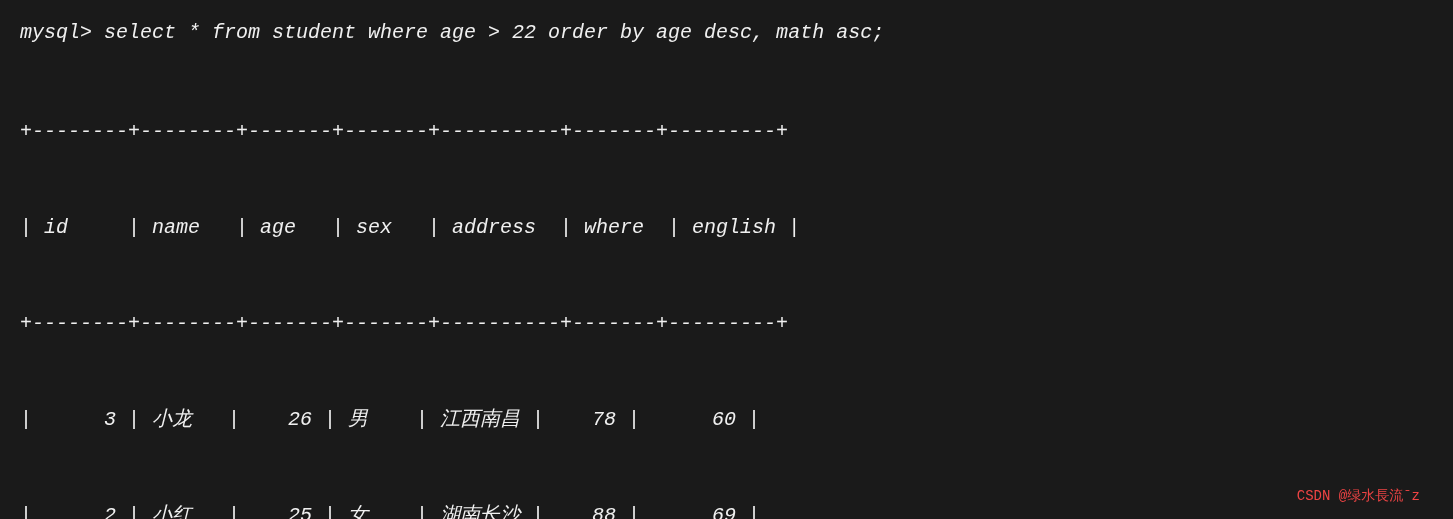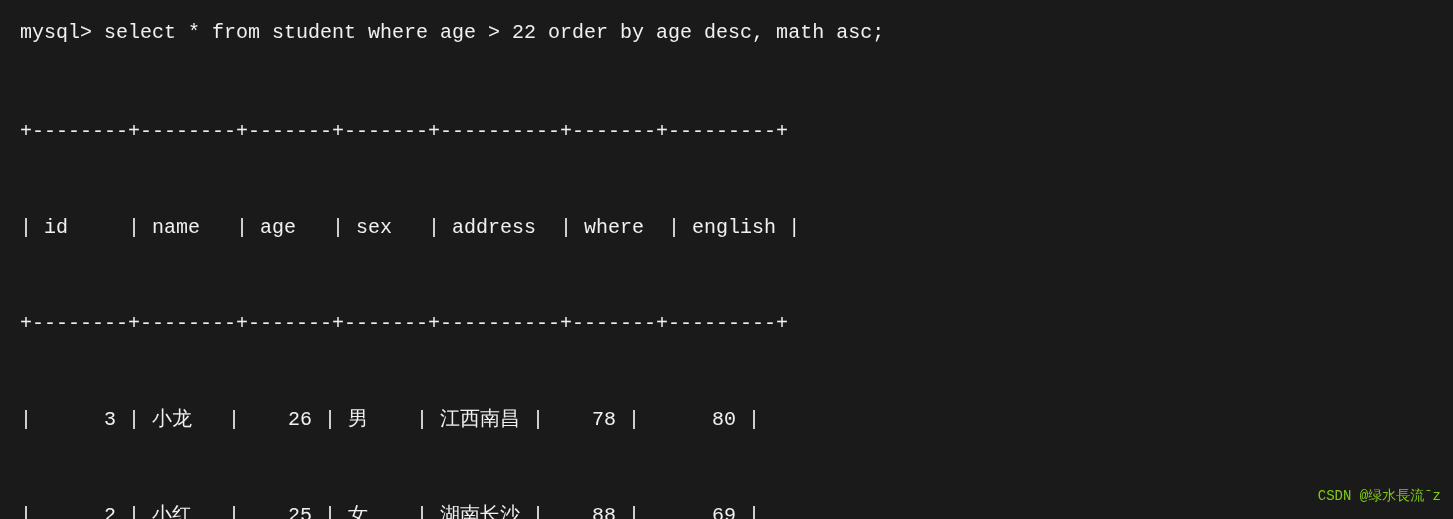--- a/index.html
+++ b/index.html
@@ -12,54 +12,55 @@
       height: 519px;
       overflow: hidden;
       padding: 18px 20px 18px 20px;
     }
     .terminal {
       width: 100%;
       height: 100%;
       display: flex;
       flex-direction: column;
       gap: 0;
+      font-style: italic;
     }
     .command-line {
       color: #f0f0f0;
       white-space: pre;
       margin-bottom: 4px;
       font-size: 20px;
       line-height: 1.5;
     }
     .table-container {
       font-family: 'Courier New', Courier, monospace;
       font-size: 20px;
       color: #f0f0f0;
       line-height: 1.6;
       white-space: pre;
     }
     .watermark {
       position: absolute;
       bottom: 14px;
-      right: 12px;
-      color: #84cc16;
+      right: 33px;
+      color: #ef4444;
       font-size: 14px;
       font-family: 'Courier New', Courier, monospace;
     }
   </style>
 </head>
 <body>
 
 <div class="terminal">
   <div class="command-line">mysql&gt; select * from student where age &gt; 22 order by age desc, math asc;</div>
   <div class="table-container">
     <div>+--------+--------+-------+-------+----------+-------+---------+</div>
     <div>| id     | name   | age   | sex   | address  | where  | english |</div>
     <div>+--------+--------+-------+-------+----------+-------+---------+</div>
-    <div>|      3 | 小龙   |    26 | 男    | 江西南昌 |    78 |      80 |</div>
+    <div>|      3 | 小龙   |    26 | 男    | 江西南昌 |    78 |      60 |</div>
     <div>|      2 | 小红   |    25 | 女    | 湖南长沙 |    88 |      69 |</div>
     
     
     
     
     
   </div>
 
 </div>
 

